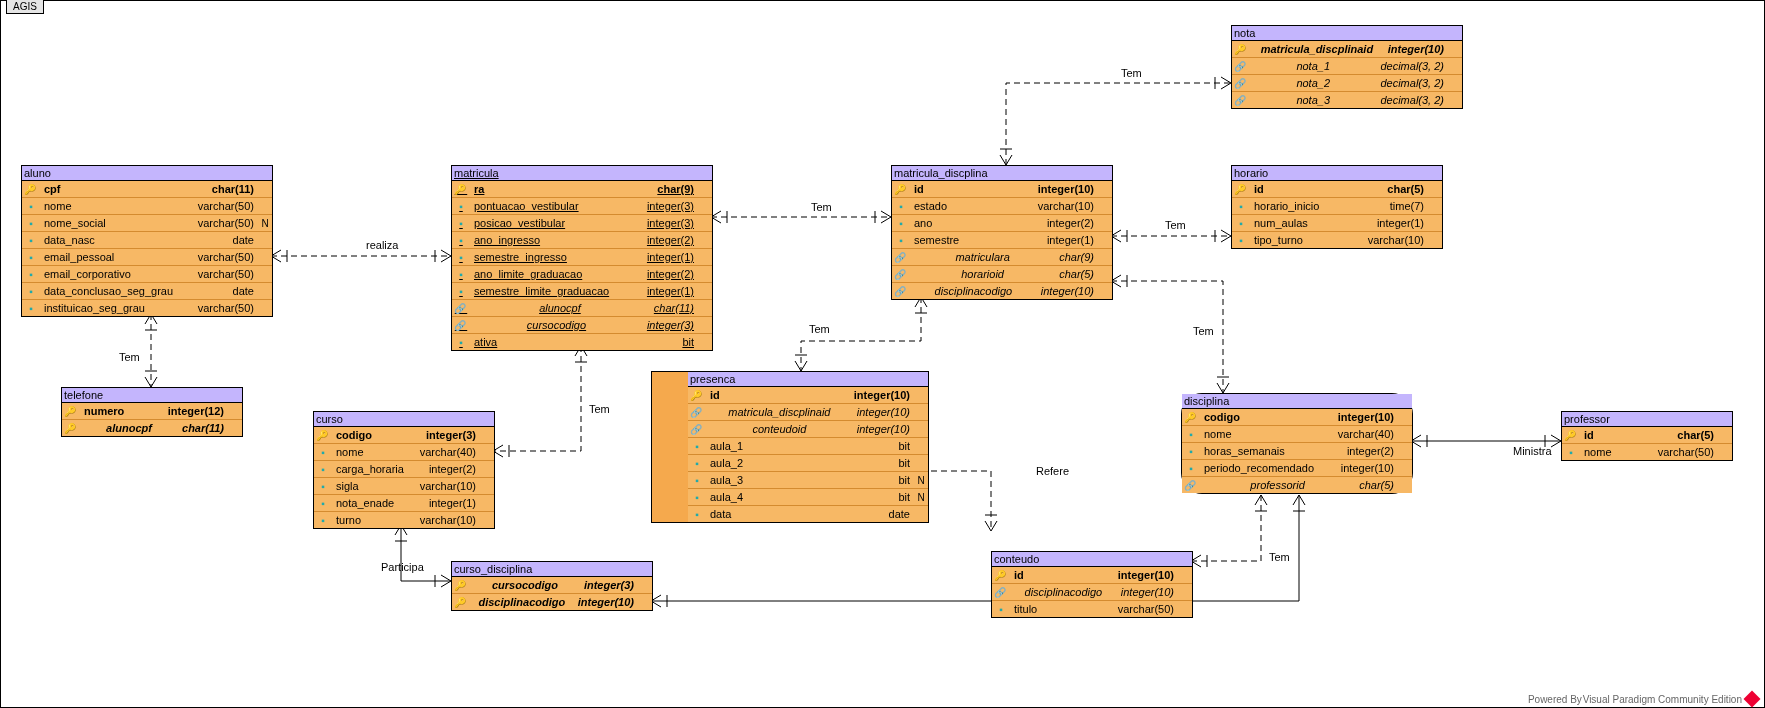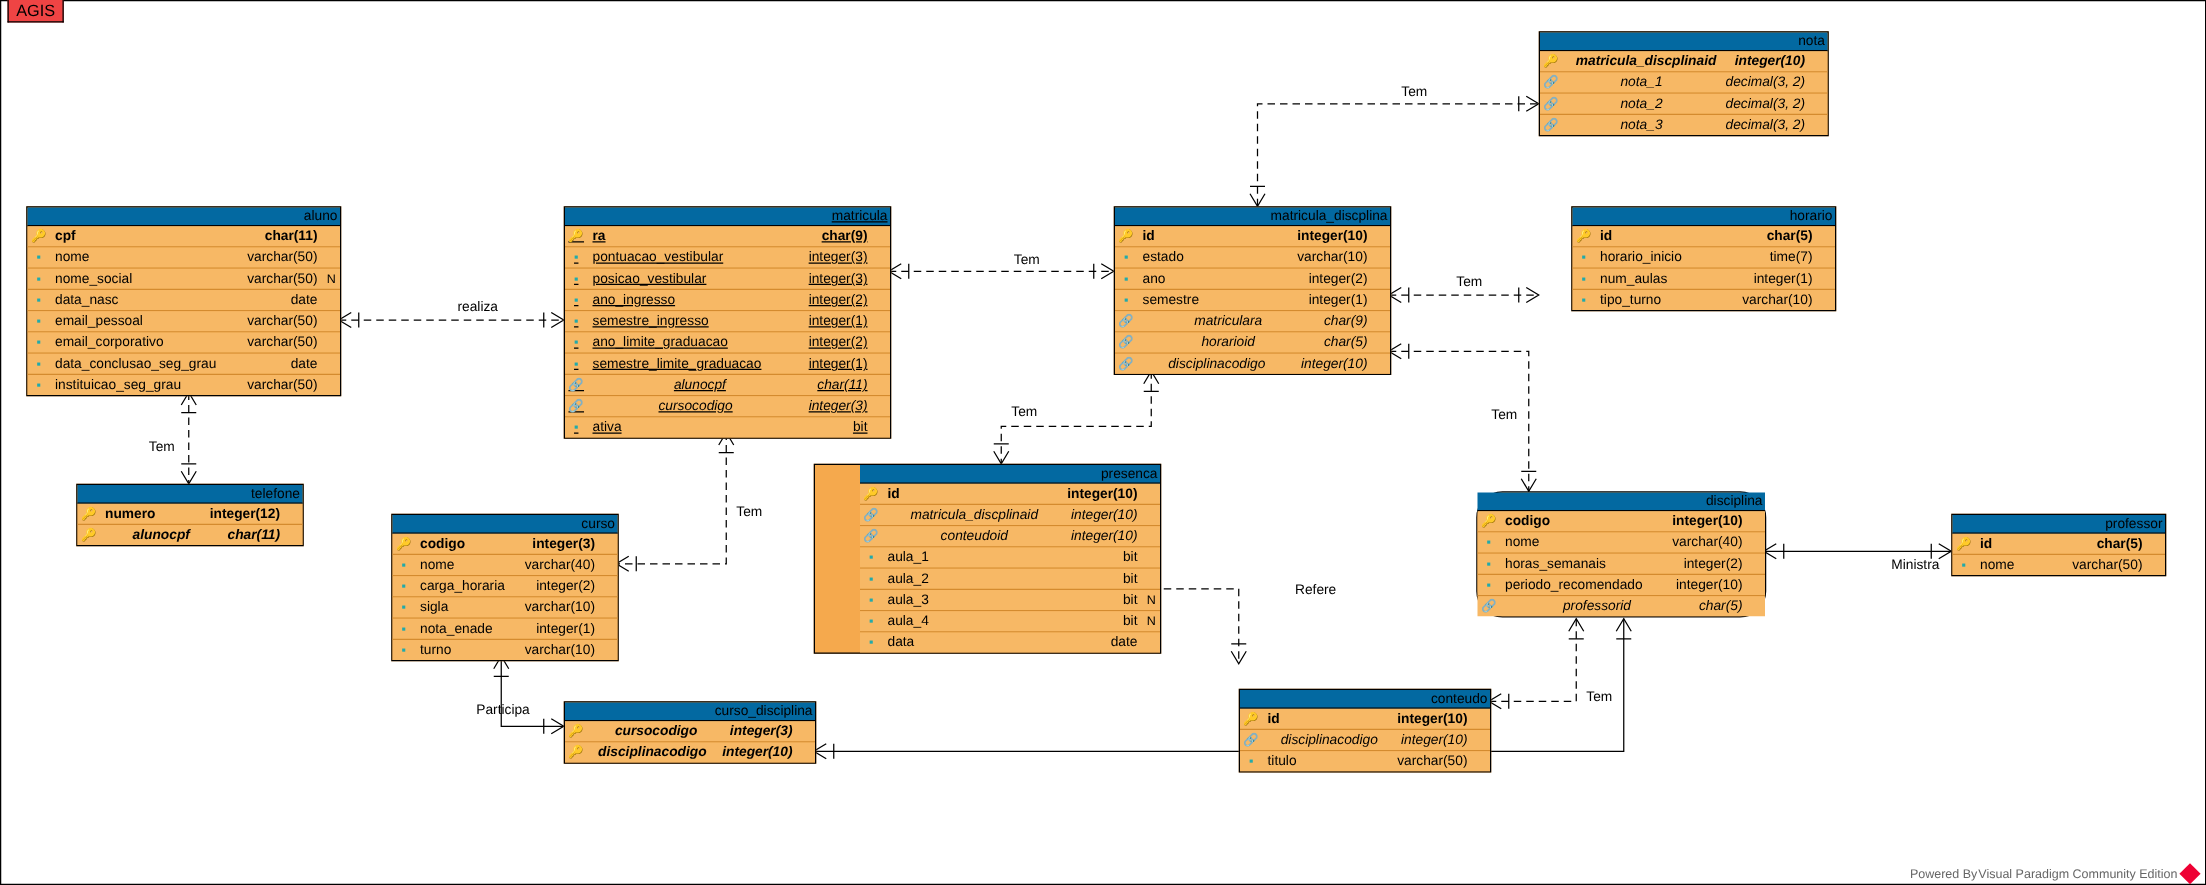--- a/index.html
+++ b/index.html
@@ -1,19 +1,19 @@
 <!DOCTYPE html>
 <html><head>
 <meta charset="utf-8">
 <style>
   html,body{margin:0;padding:0;font-family:Arial,Helvetica,sans-serif;font-size:11px;color:#000;}
   .canvas{position:relative;width:1765px;height:708px;background:#fff;border:1px solid #000;box-sizing:border-box;}
-  .frame-tab{position:absolute;top:-1px;left:5px;background:#ef4444;border:1px solid #000;border-top:none;padding:1px 6px;font-size:13px;}
+  .frame-tab{position:absolute;top:-1px;left:5px;background:#e5e5e5;border:1px solid #000;border-top:none;padding:1px 6px;font-size:10px;}
   .tbl{position:absolute;border:1px solid #000;background:#f5a94d;font-size:11px;}
-  .tbl .title{background:#0369a1;text-align:right;font-weight:normal;padding:1px 2px;border-bottom:1px solid #000;white-space:nowrap;}
+  .tbl .title{background:#c4b5fd;text-align:left;font-weight:normal;padding:1px 2px;border-bottom:1px solid #000;white-space:nowrap;}
   .tbl .row{display:flex;align-items:center;border-bottom:1px solid #d48b2f;background:#f7b865;height:16px;}
   .tbl .row:last-child{border-bottom:none;}
   .tbl .icon{width:14px;min-width:14px;height:14px;margin:0 2px;display:flex;align-items:center;justify-content:center;font-size:10px;}
   .ic-pk{color:#b58900;}
   .ic-fk{color:#0a7;}
   .ic-col{color:#2aa;}
   .tbl .name{flex:1;padding:0 4px;white-space:nowrap;}
   .tbl .type{padding:0 4px;white-space:nowrap;}
   .tbl .mark{width:14px;min-width:14px;text-align:center;font-size:10px;color:#000;}
   .pk .name{font-weight:bold;}
@@ -413,21 +413,21 @@
           <span class="type">integer(10)</span>
           <span class="mark"></span>
         </div>
         <div class="row fk">
           <span class="icon ic-fk">🔗</span>
           <span class="name">professorid</span>
           <span class="type">char(5)</span>
           <span class="mark"></span>
         </div>
       </div>
-      <div class="tbl" style="left: 1230px; top: 164px; width: 210px; margin-left: 26px;">
+      <div class="tbl" style="left: 1230px; top: 164px; width: 210px;">
         <div class="title">horario</div>
         <div class="row pk">
           <span class="icon ic-pk">🔑</span>
           <span class="name">id</span>
           <span class="type">char(5)</span>
           <span class="mark"></span>
         </div>
         <div class="row ">
           <span class="icon ic-col">▪</span>
           <span class="name">horario_inicio</span>

